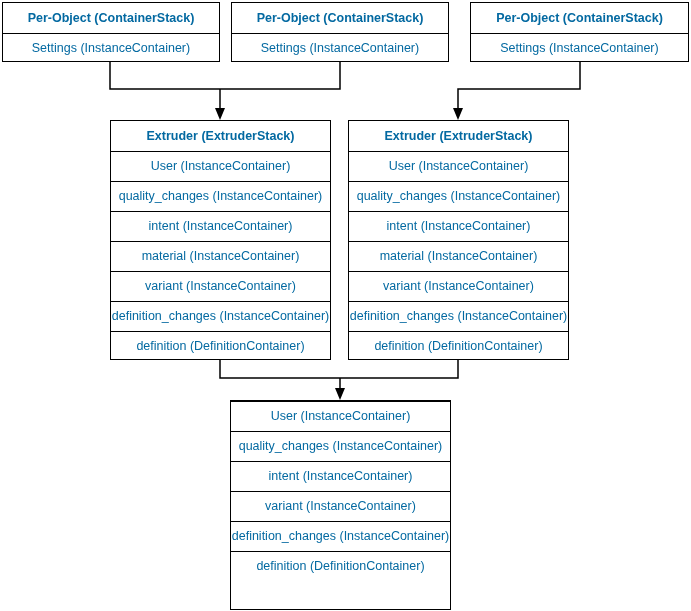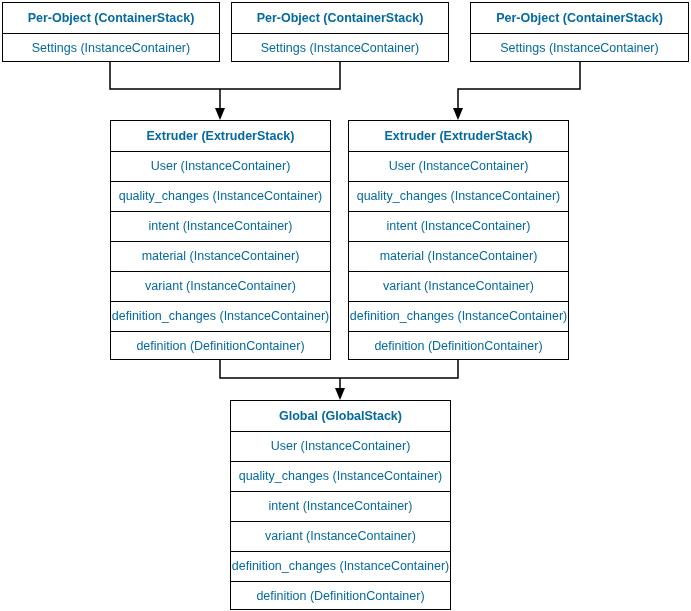--- a/index.html
+++ b/index.html
@@ -119,21 +119,20 @@
     <div class="row sep" style="height:30px;">User (InstanceContainer)</div>
     <div class="row sep" style="height:30px;">quality_changes (InstanceContainer)</div>
     <div class="row sep" style="height:30px;">intent (InstanceContainer)</div>
     <div class="row sep" style="height:30px;">material (InstanceContainer)</div>
     <div class="row sep" style="height:30px;">variant (InstanceContainer)</div>
     <div class="row sep" style="height:30px;">definition_changes (InstanceContainer)</div>
     <div class="row sep" style="height:30px;">definition (DefinitionContainer)</div>
   </div>
 
   <div class="node" style="left:230px; top:400px; width:221px; height:210px;">
-    <div class="row header" style="height:30px;">Global (GlobalStack)</div>
     <div class="row sep" style="height:30px;">User (InstanceContainer)</div>
     <div class="row sep" style="height:30px;">quality_changes (InstanceContainer)</div>
     <div class="row sep" style="height:30px;">intent (InstanceContainer)</div>
     <div class="row sep" style="height:30px;">variant (InstanceContainer)</div>
     <div class="row sep" style="height:30px;">definition_changes (InstanceContainer)</div>
     <div class="row sep" style="height:30px;">definition (DefinitionContainer)</div>
   </div>
 
 </div>
 

